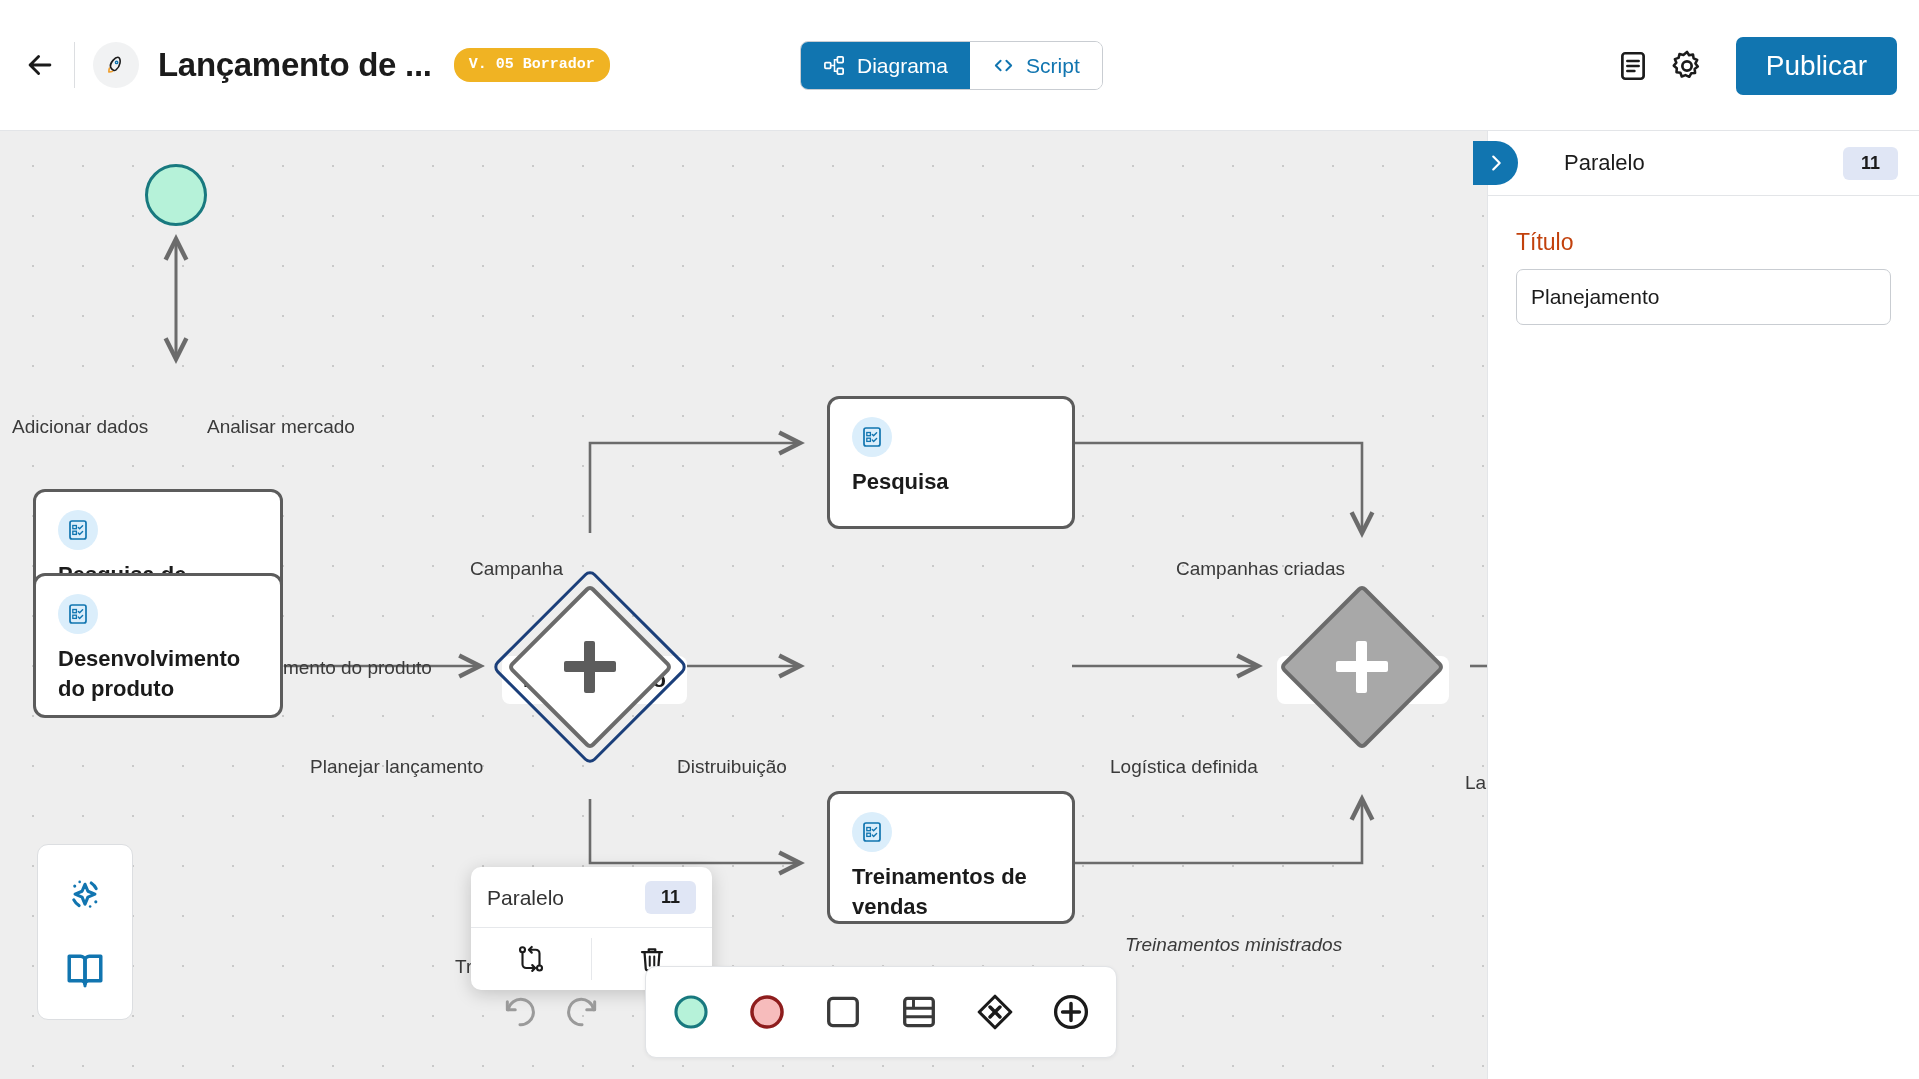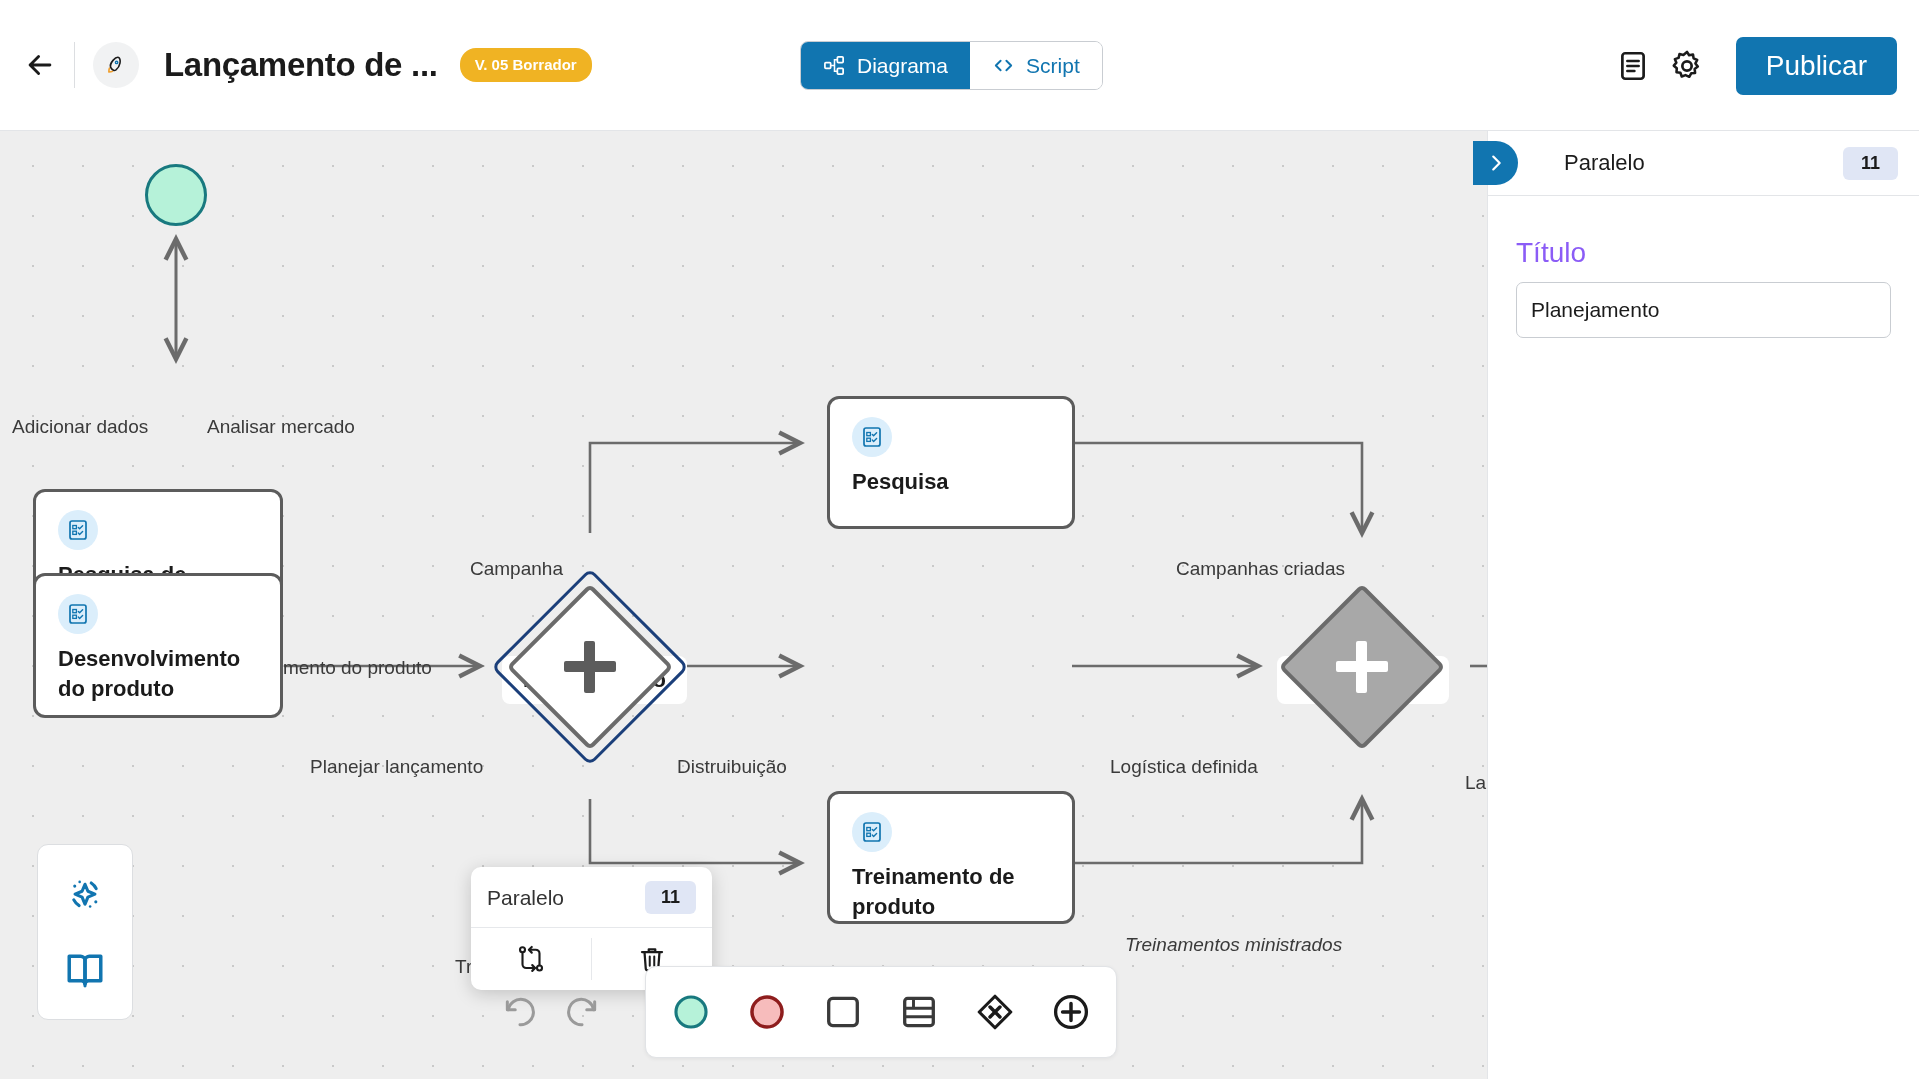--- a/index.html
+++ b/index.html
@@ -22,30 +22,31 @@
     margin-left: 14px; width: 52px; height: 52px;
     display: flex; align-items: center; justify-content: center;
     cursor: pointer; border-radius: 6px;
   }
   .vdiv { width: 1px; height: 46px; background: #dcdee1; margin-left: 8px; }
   .app-logo {
     margin-left: 18px; width: 46px; height: 46px; border-radius: 50%;
     background: #f1f2f3; display: flex; align-items: center; justify-content: center;
   }
   .doc-title {
-    margin-left: 25px;
+    margin-left: 19px;
     font-size: 33px; font-weight: 700; color: #1b1b1b;
     letter-spacing: -0.3px; white-space: nowrap;
   }
   .version-badge {
     margin-left: 22px;
     background: #f0b323; color: #ffffff;
     font-size: 15px; font-weight: 700;
     border-radius: 16px; padding: 8px 15px 9px;
     white-space: nowrap;
+    font-family: Liberation Mono, monospace;
   }
 
   .mode-switch {
     position: absolute; left: 800px; top: 41px;
     display: flex; height: 49px;
     border: 1px solid #c9cdd2; border-radius: 8px; overflow: hidden;
     background: #fff;
   }
   .mode-btn {
     display: flex; align-items: center; gap: 11px;
@@ -221,21 +222,21 @@
     background: #1175b0; border-radius: 0 22px 22px 0;
     display: flex; align-items: center; justify-content: center; cursor: pointer;
   }
   .rp-title { margin-left: 76px; font-size: 22px; color: #1b1b1b; }
   .rp-badge {
     position: absolute; right: 21px;
     background: #e0e6f5; color: #1b1b1b; font-size: 18px; font-weight: 700;
     border-radius: 6px; padding: 6px 18px;
   }
   .rp-body { padding: 33px 28px 0 28px; }
-  .rp-label { font-size: 28px; color: #8b5cf6; margin-bottom: 13px; margin-top: 8px; }
+  .rp-label { font-size: 23px; color: #c2410c; margin-bottom: 13px; }
   .rp-input {
     width: 100%; height: 56px;
     border: 1px solid #c9cdd2; border-radius: 7px;
     padding: 0 14px; font-size: 21px; color: #1b1b1b;
     font-family: "Liberation Sans", sans-serif; background: #fff;
   }
 </style>
 </head>
 <body>
 
@@ -379,21 +380,21 @@
 
   <div class="node" style="left:827px; top:660px; width:248px; height:133px;">
     <div class="badge-icon">
       <svg width="24" height="24" viewBox="0 0 24 24" fill="none">
         <rect x="4" y="3" width="16" height="18" rx="2" stroke="#1175b0" stroke-width="1.7"></rect>
         <rect x="6.8" y="7.5" width="3.6" height="3.2" stroke="#1175b0" stroke-width="1.3"></rect>
         <rect x="6.8" y="13.2" width="3.6" height="3.2" stroke="#1175b0" stroke-width="1.3"></rect>
         <path d="M12.3 9.4l1.3 1.3 3-3M12.3 15.1l1.3 1.3 3-3" stroke="#1175b0" stroke-width="1.4" stroke-linecap="round" stroke-linejoin="round"></path>
       </svg>
     </div>
-    <div class="node-title">Treinamento de produto</div>
+    <div class="node-title">Treinamentos de vendas</div>
   </div>
 
   <div class="name-chip" style="left:502px; top:525px;">Planejamento</div>
   <div class="gateway selected-ring" style="left:520px; top:466px;"></div>
   <div class="gateway" style="left:531px; top:477px;">
     <div class="gshape"></div>
     <div class="plus"></div>
   </div>
 
   <div class="name-chip" style="left:1277px; top:525px;">Lançamento</div>

